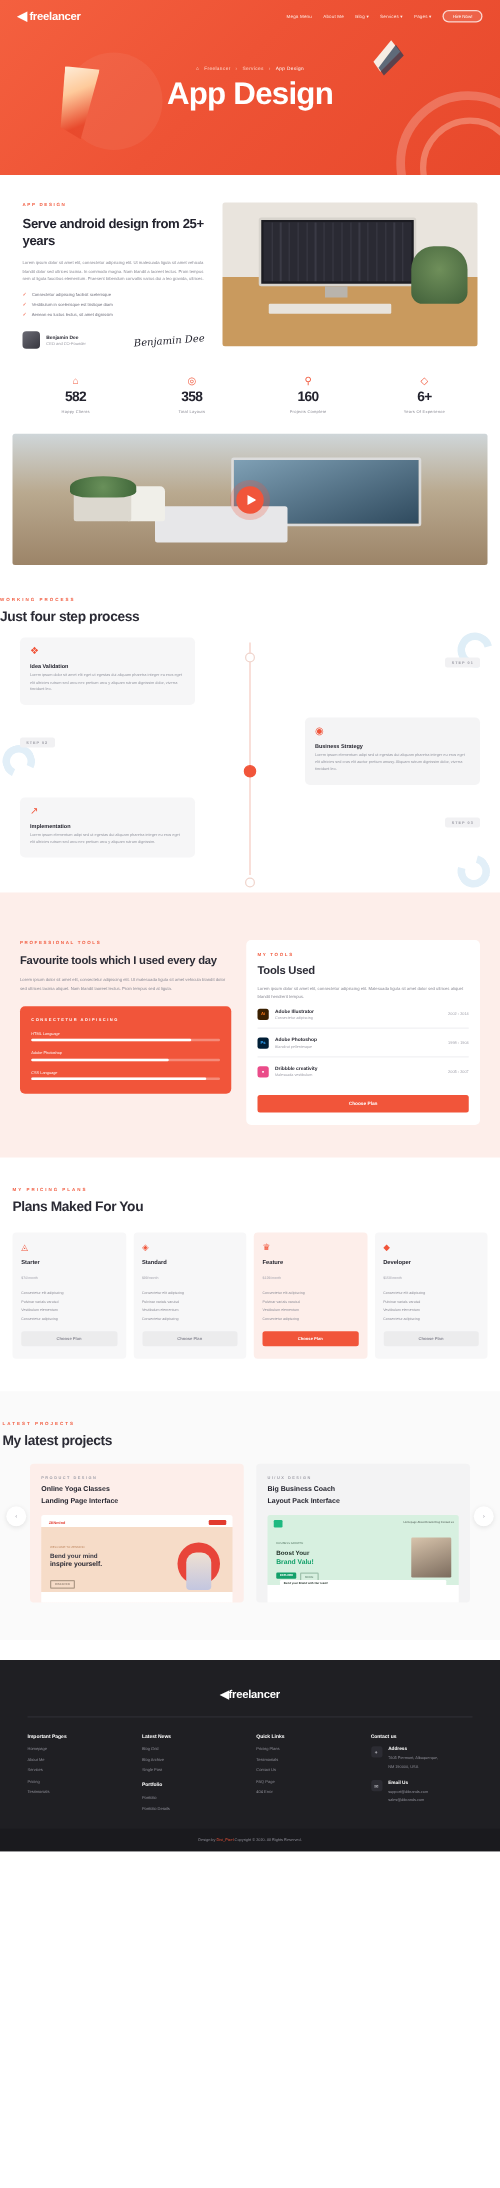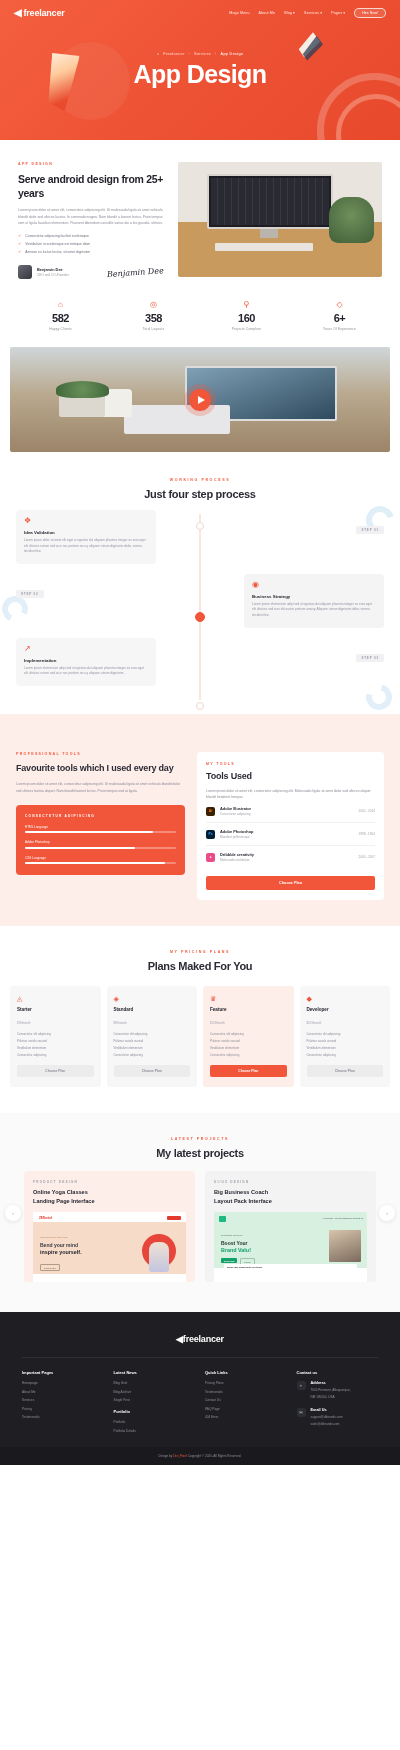--- a/index.html
+++ b/index.html
@@ -125,21 +125,21 @@
     position:absolute; left:50%; top:50%; transform:translate(-50%,-50%);
     width:22px; height:22px; border-radius:50%; background:#f1553a;
     display:flex; align-items:center; justify-content:center;
     box-shadow:0 0 0 5px rgba(241,85,58,.25);
   }
   .play i { width:0; height:0; border-left:7px solid #fff;
     border-top:4.5px solid transparent; border-bottom:4.5px solid transparent;
     margin-left:2px; }
 
   
-  .sec-head { text-align:center; margin-top:26px; }
+  .sec-head { margin-top:26px; }
   .sec-head .eyebrow { display:block; letter-spacing:1.6px; }
   .sec-head .h3 { font-size:11px; font-weight:700; margin-top:6px; letter-spacing:-.3px; }
 
   .process { position:relative; padding:10px 16px 18px; }
   .timeline { position:absolute; left:50%; top:14px; bottom:14px; width:1px;
     background:#f6cdc3; transform:translateX(-50%); }
   .dot-a, .dot-b, .dot-c {
     position:absolute; left:50%; transform:translateX(-50%);
     border-radius:50%; background:#fff; border:1px solid #f0d5cd;
     width:8px; height:8px; z-index:2;
@@ -227,21 +227,21 @@
   .shot.a { background:linear-gradient(180deg,#fff 0 14%,#f6dcc8 14% 88%,#fff 88% 100%); }
   .shot.b { background:linear-gradient(180deg,#d7f0e0 0 80%,#fff 80% 100%); }
   .shot .mini { position:absolute; font-weight:700; }
   .arrow { position:absolute; top:50%; transform:translateY(-50%);
     width:16px; height:16px; border-radius:50%; background:#fff;
     box-shadow:0 1px 4px rgba(0,0,0,.10); display:flex; align-items:center;
     justify-content:center; font-size:5px; color:#9a9aa4; }
   .arrow.l { left:5px; } .arrow.r { right:5px; }
 
   
-  footer { background:#1f1f23; color:#fff; padding:22px 22px 0; }
+  footer { background:#1f1f23; color:#fff; padding:22px 22px 0;margin-top:16px; }
   .flogo { text-align:center; font-size:9px; font-weight:700; letter-spacing:-.2px; }
   .fdiv { height:1px; background:#2e2e34; margin:13px 0 12px; }
   .fcols { display:flex; gap:10px; }
   .fcol { flex:1; }
   .fcol h5 { font-size:4px; font-weight:700; margin-bottom:6px; }
   .fcol a { display:block; font-size:3.2px; color:#8d8d96; text-decoration:none;
     margin-bottom:4.5px; }
   .fcol h5.sub { margin-top:7px; }
   .cinfo { display:flex; gap:5px; margin-bottom:8px; }
   .cinfo .cic { width:9px; height:9px; border-radius:2px; background:#2c2c33;

